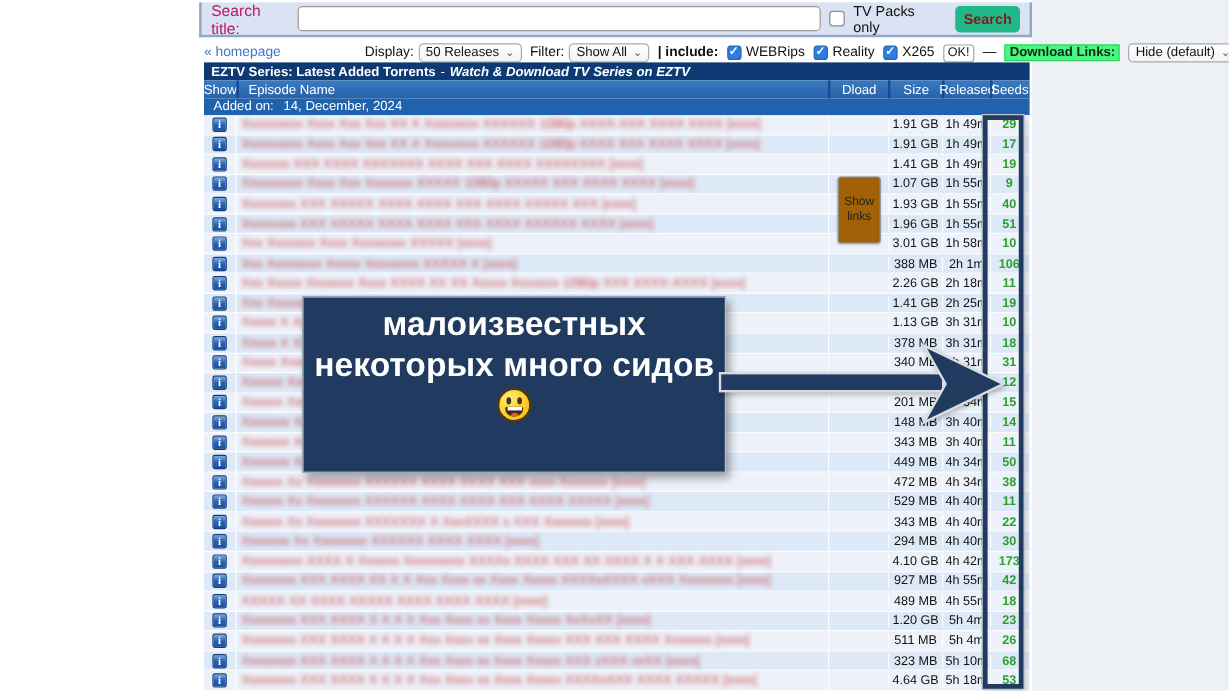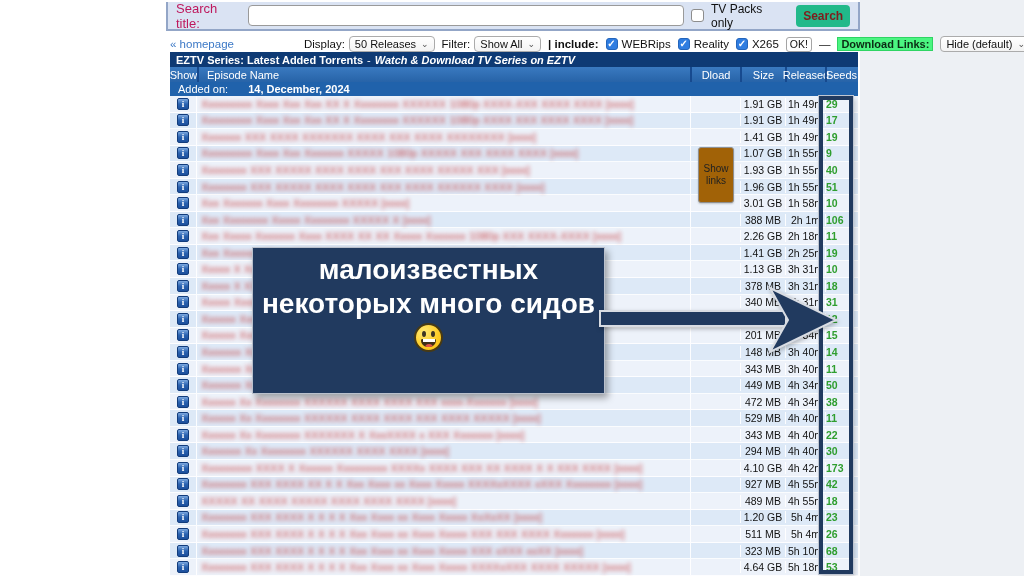--- a/index.html
+++ b/index.html
@@ -55,42 +55,42 @@
   .hcell + .hcell { border-left:2px solid #174a8f; }
   .h-show { width:27px; }
   .h-name { width:493px; justify-content:flex-start; padding-left:8px; }
   .h-dload { width:50px; }
   .h-size { width:45px; }
   .h-rel { width:40px; }
   .h-seeds { width:31px; }
 
   .addedrow { position:absolute; left:170px; top:82px; width:688px; height:14px;
     background:#2062ab; color:#fff; font-size:11px; display:flex; align-items:center;
-    padding-left:8px; gap:20px; }
-  .addedrow b { font-weight:bold; }
+    padding-left:8px; gap:8px; }
+  .addedrow b { font-weight:normal; }
 
   .rows { position:absolute; left:170px; top:96px; width:688px; height:480px; overflow:hidden; }
   .trow { display:flex; height:16.55px; align-items:center; }
   .trow.odd  { background:#edf2fa; }
   .trow.even { background:#dde9f7; }
   .trow { border-bottom:1px solid rgba(255,255,255,.85); }
   .c-show { width:27px; display:flex; align-items:center; justify-content:center;
     border-right:1px solid rgba(255,255,255,.9); height:100%; }
   .info-icon { width:12px; height:12px; border-radius:2px;
     background:linear-gradient(#7da9e0 0%, #2a62b0 50%, #1c4f9c 100%);
     border:1px solid #123c7c; color:#fff; font:bold 9px "Liberation Serif", serif;
     display:flex; align-items:center; justify-content:center; cursor:pointer; }
   .c-name { width:493px; padding-left:4px; font-size:11px; color:#c33333;
     white-space:nowrap; overflow:hidden; filter:blur(2px); opacity:.9; text-decoration:none; cursor:pointer; }
   .c-dload { width:50px; height:100%; border-left:1px solid rgba(255,255,255,.9); }
   .c-size { width:45px; text-align:center; font-size:10.5px; color:#111;
     border-left:1px solid rgba(255,255,255,.9); }
   .c-rel { width:40px; text-align:center; font-size:10.5px; color:#111;
     border-left:1px solid rgba(255,255,255,.9); }
-  .c-seeds { width:31px; font-size:10.5px; font-weight:bold; color:#2f9e2f;
+  .c-seeds { width:31px; text-align:center; font-size:10.5px; font-weight:bold; color:#2f9e2f;
     border-left:1px solid rgba(255,255,255,.9); }
 
   .show-links-btn { position:absolute; left:698px; top:147px; width:36px; height:56px;
     background:#a16207; border:1px solid #8f8f8f; border-radius:3px; z-index:3;
     font-size:10px; color:#222; display:flex; align-items:center; justify-content:center;
     text-align:center; line-height:12px; cursor:pointer; box-shadow:0 1px 2px rgba(0,0,0,.2);
     font-family:"Liberation Sans",sans-serif; }
 
   
   .seeds-outline { position:absolute; left:819px; top:96px; width:34px; height:478px;

